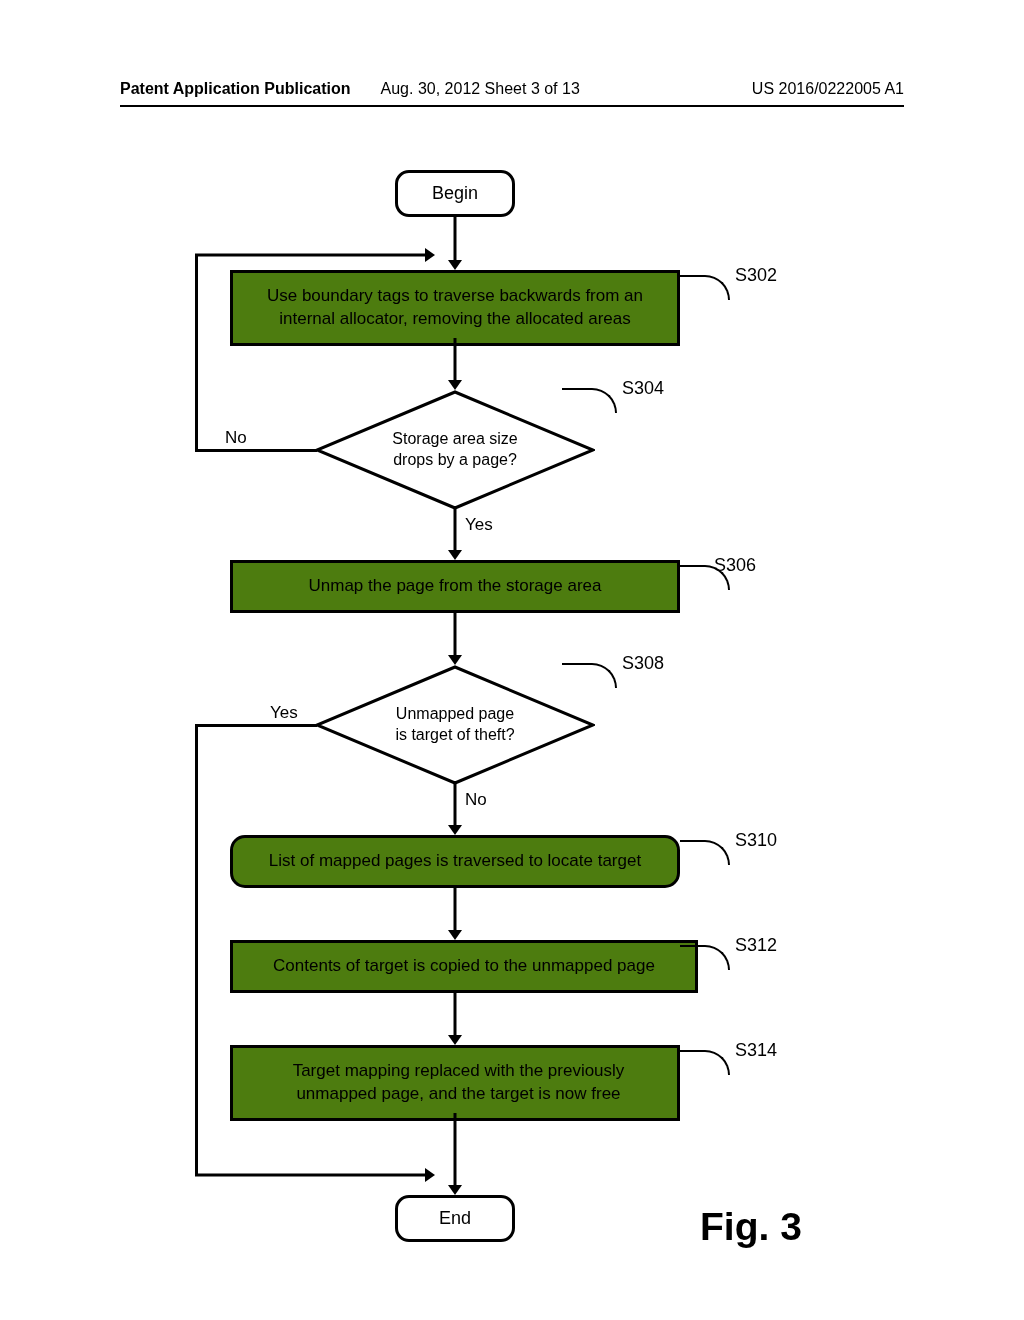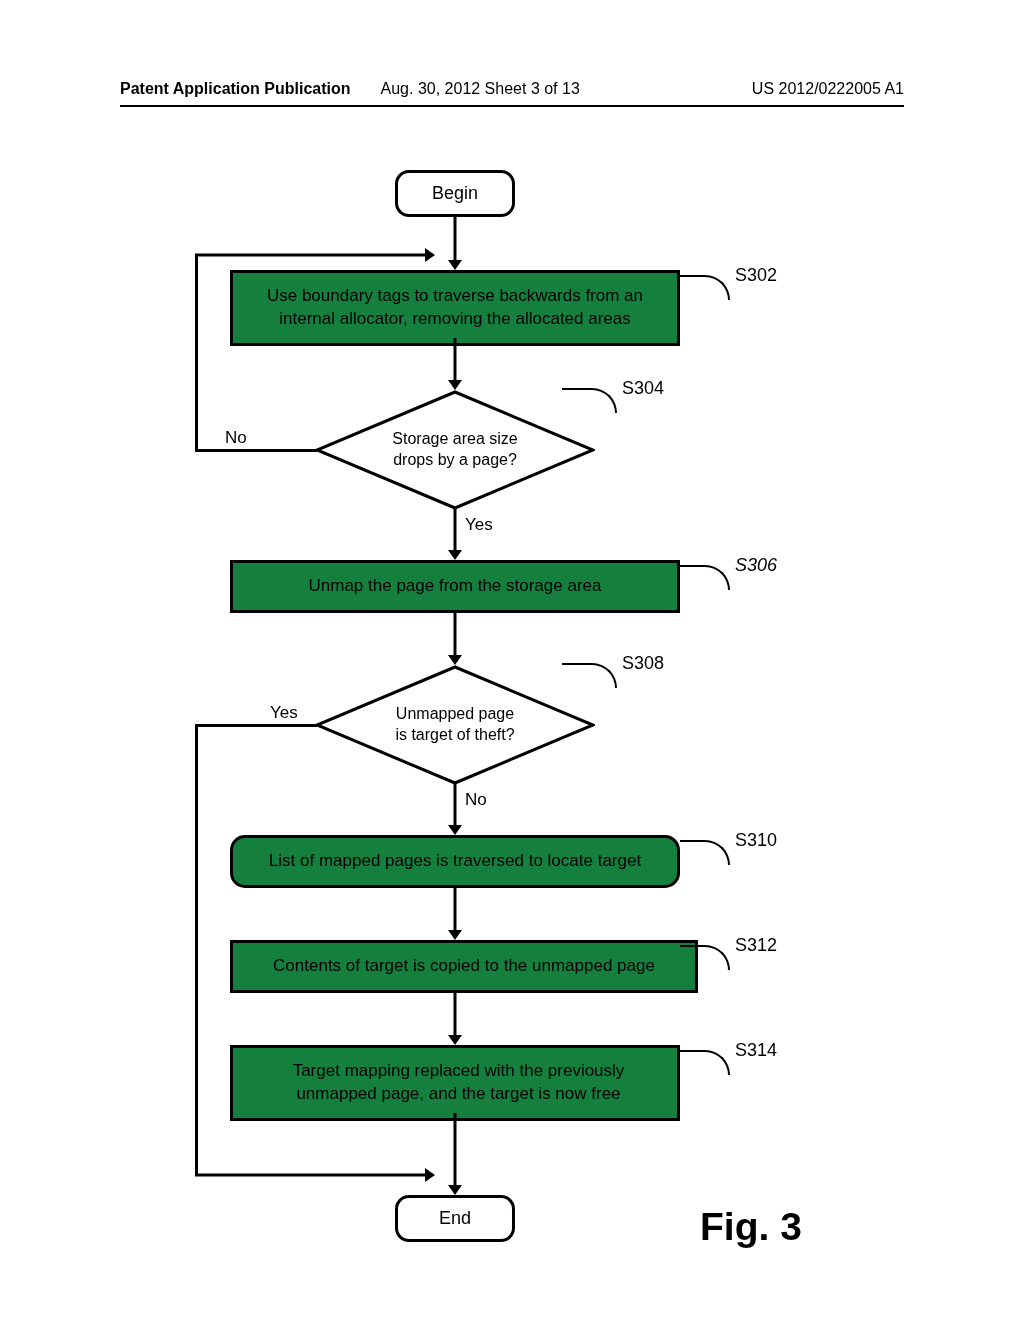--- a/index.html
+++ b/index.html
@@ -41,21 +41,21 @@
       border: 3px solid #000;
       border-radius: 14px;
       background: white;
       padding: 10px 30px;
       font-size: 18px;
       text-align: center;
     }
     .process {
       position: absolute;
       border: 3px solid #000;
-      background: #15803d;
+      background: #4d7c0f;
       padding: 12px 16px;
       font-size: 17px;
       text-align: center;
       line-height: 1.35;
     }
     .decision {
       position: absolute;
       width: 280px;
       height: 120px;
     }
@@ -93,21 +93,21 @@
     .arrow { position: absolute; }
     .arrow svg { display: block; }
     .loopline { position: absolute; background: #000; }
   </style>
 </head>
 <body>
 
 <div class="header">
   <span class="header-left">Patent Application Publication</span>
   <span class="header-center">Aug. 30, 2012  Sheet 3 of 13</span>
-  <span class="header-right">US 2012/0222005 A1</span>
+  <span class="header-right">US 2016/0222005 A1</span>
 </div>
 <div class="header-line"></div>
 
 <div class="flowchart">
 
   <div class="terminal" style="left:395px; top:0px; width:120px;">
     <span>Begin</span>
   </div>
 
   <div class="arrow" style="left:448px; top:44px;">
@@ -158,21 +158,21 @@
     <svg width="14" height="52">
         <line x1="7" y1="0" x2="7" y2="42" stroke="#000" stroke-width="3"></line>
         <polygon points="0,42 14,42 7,52" fill="#000"></polygon>
       </svg>
   </div>
 
   <div class="process" style="left:230px; top:390px; width:450px;">
     <span>Unmap the page from the storage area</span>
   </div>
   <div class="leader" style="left:680px; top:395px; width:50px; height:25px;"></div>
-  <div class="step-label" style="left:735px; top:385px;font-style:italic;">S306</div>
+  <div class="step-label" style="left:714px; top:385px;">S306</div>
 
   <div class="arrow" style="left:448px; top:440px;">
     <svg width="14" height="55">
         <line x1="7" y1="0" x2="7" y2="45" stroke="#000" stroke-width="3"></line>
         <polygon points="0,45 14,45 7,55" fill="#000"></polygon>
       </svg>
   </div>
 
   <div class="decision" style="left:315px; top:495px;">
     <svg width="280" height="120">

